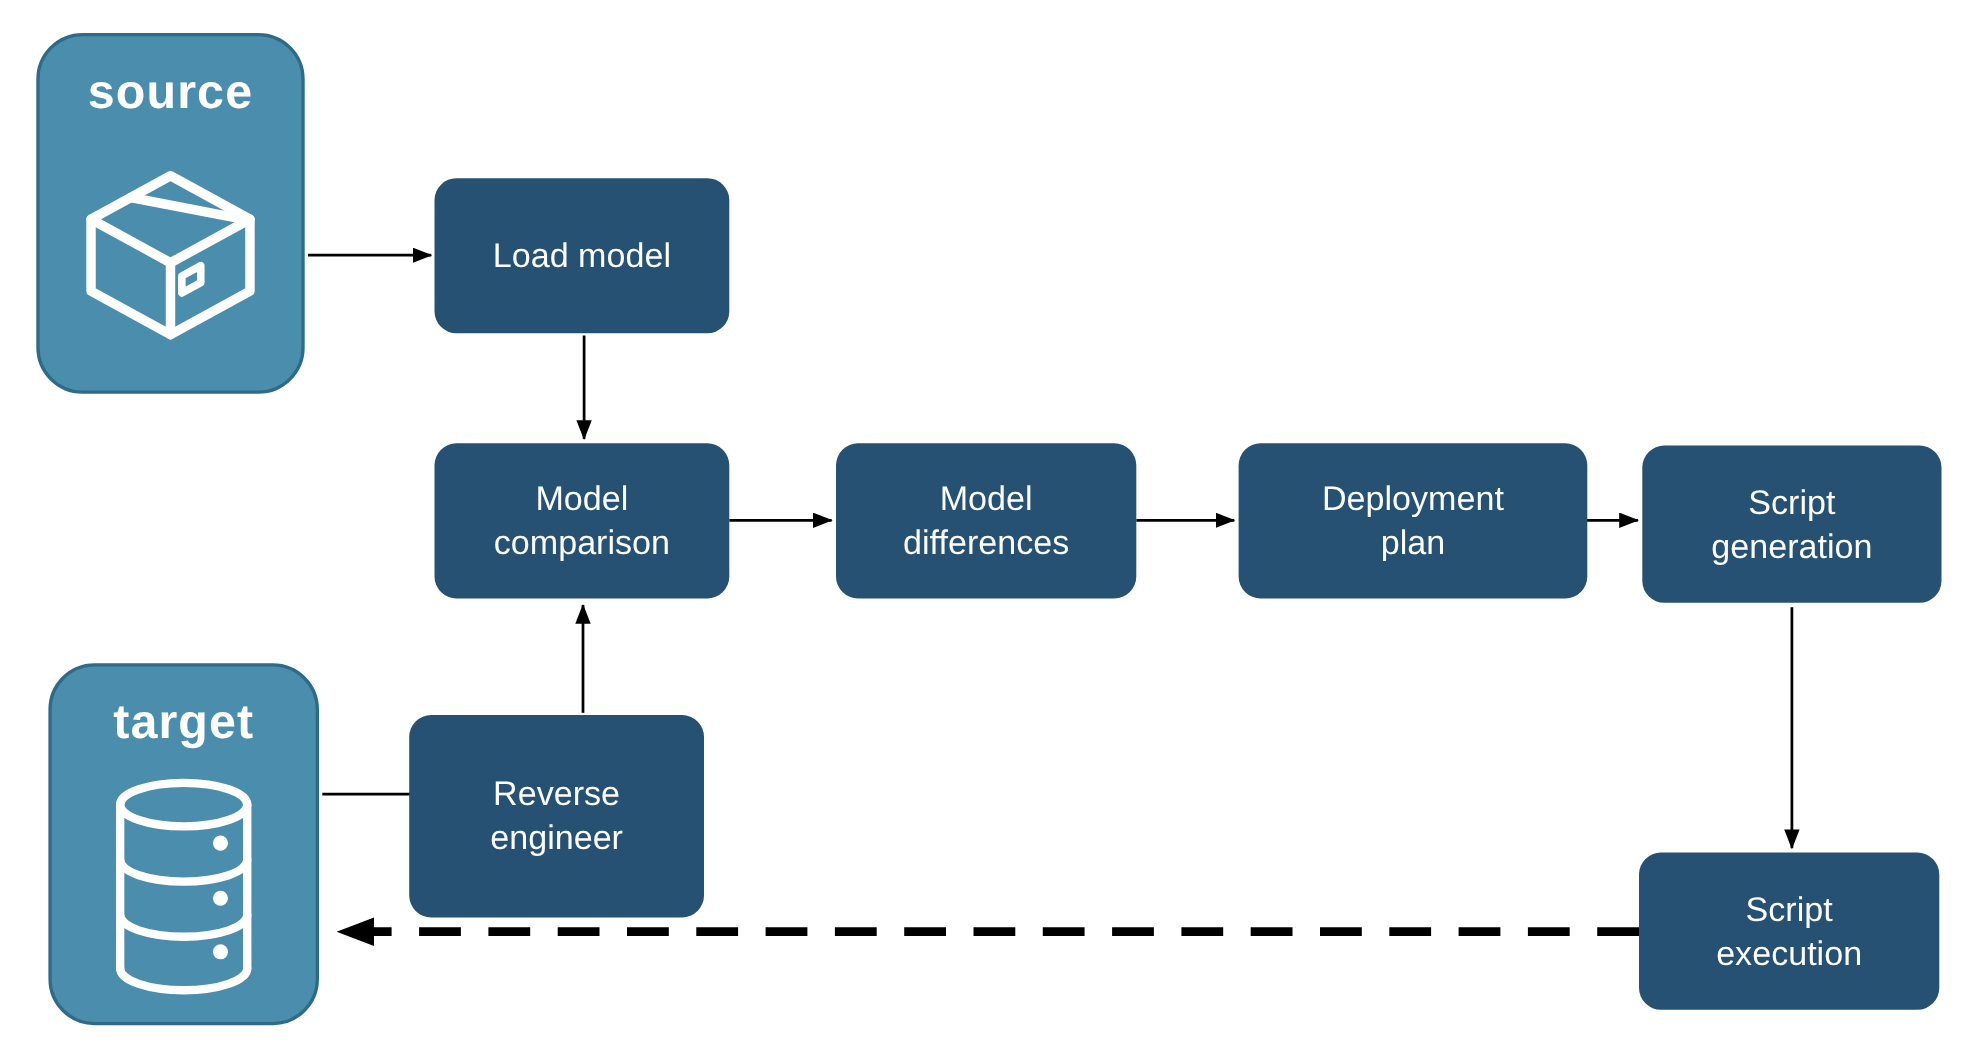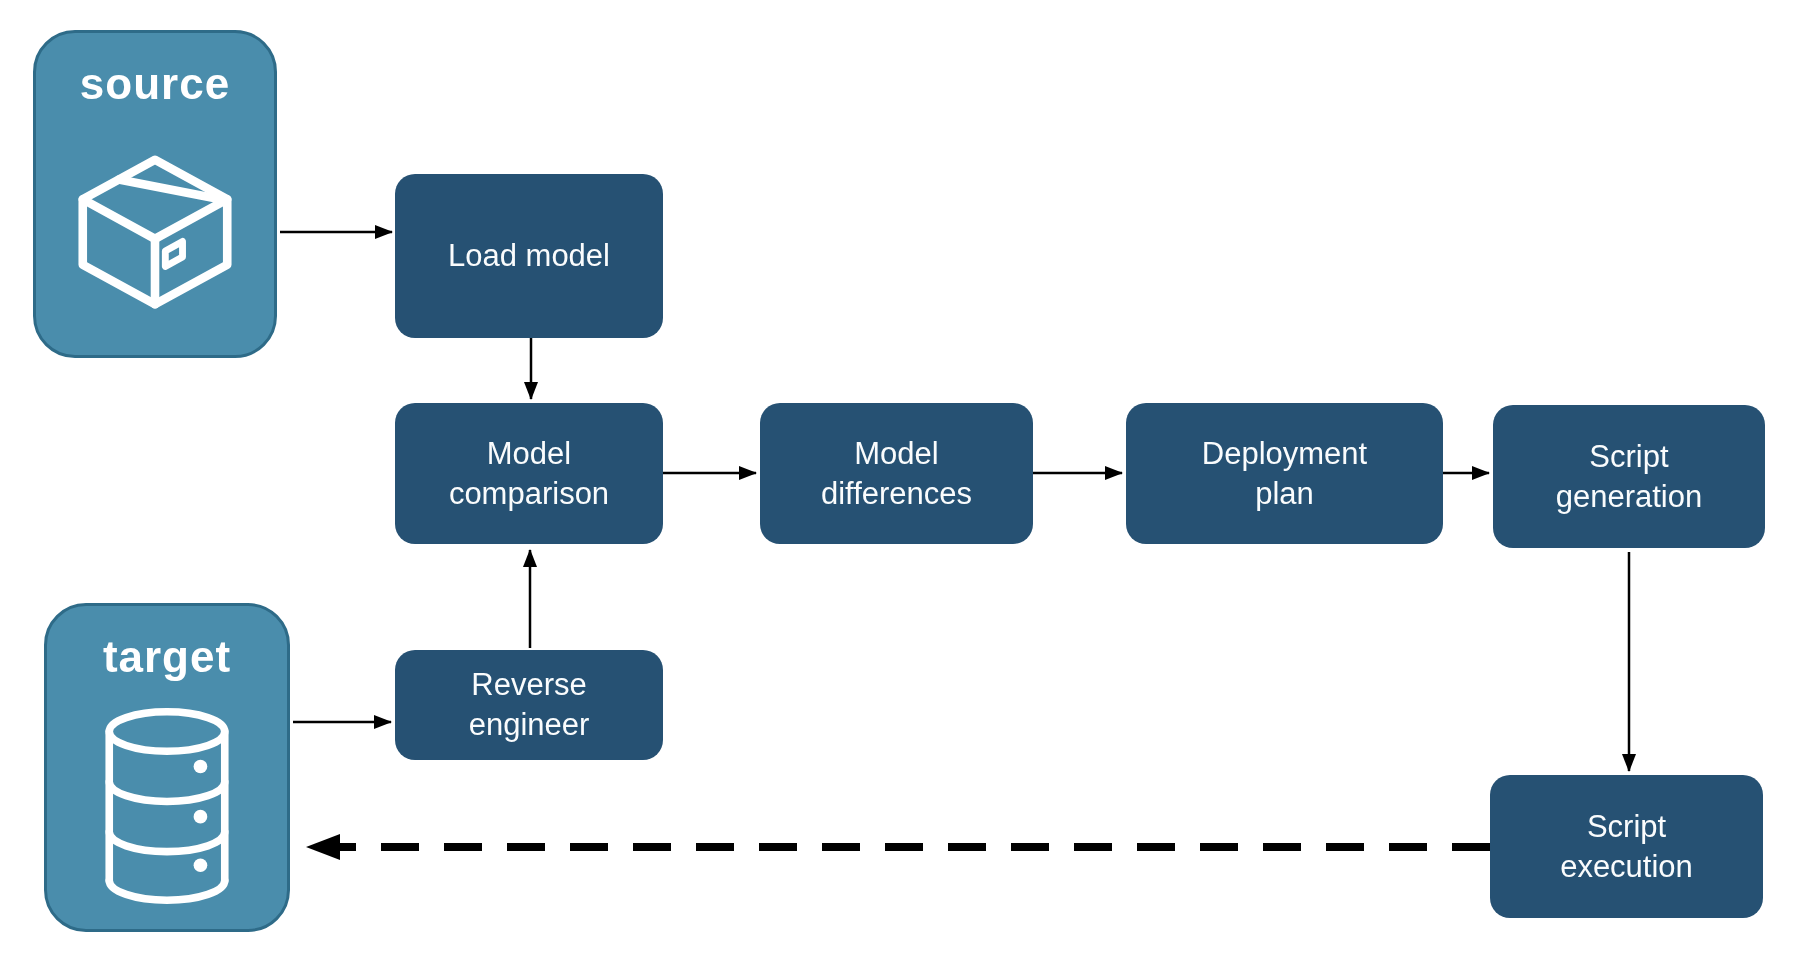--- a/index.html
+++ b/index.html
@@ -95,21 +95,21 @@
       <svg width="172" height="172" viewBox="0 0 100 100" fill="none" stroke="#ffffff" stroke-width="5" stroke-linejoin="round" stroke-linecap="round">
         <path d="M50,8 L92,31 L92,69 L50,92 L8,69 L8,31 Z"></path>
         <path d="M8,31 L50,54 L92,31"></path>
         <path d="M50,54 L50,92"></path>
         <path d="M29,19.5 L91,31.5"></path>
         <path d="M56,61 L66,55.5 L66,64.5 L56,70 Z" stroke-width="4"></path>
       </svg>
     </div>
   </div>
 
-  <div class="node" style="left:395px;top:162px;width:268px;height:164px;margin-top:12px;">
+  <div class="node" style="left:395px;top:162px;width:268px;height:141px;">
     <span>Load model</span>
   </div>
 
   <div class="node" style="left:395px;top:403px;width:268px;height:141px;">
     <span>Model
 comparison</span>
   </div>
 
   <div class="node" style="left:760px;top:403px;width:273px;height:141px;">
     <span>Model
@@ -119,21 +119,21 @@
   <div class="node" style="left:1126px;top:403px;width:317px;height:141px;">
     <span>Deployment
 plan</span>
   </div>
 
   <div class="node" style="left:1493px;top:405px;width:272px;height:143px;">
     <span>Script
 generation</span>
   </div>
 
-  <div class="node" style="left:395px;top:650px;width:268px;height:110px;">
+  <div class="node" style="left:372px;top:650px;width:268px;height:184px;">
     <span>Reverse
 engineer</span>
   </div>
 
   <div class="node" style="left:1490px;top:775px;width:273px;height:143px;">
     <span>Script
 execution</span>
   </div>
 
 </div>

